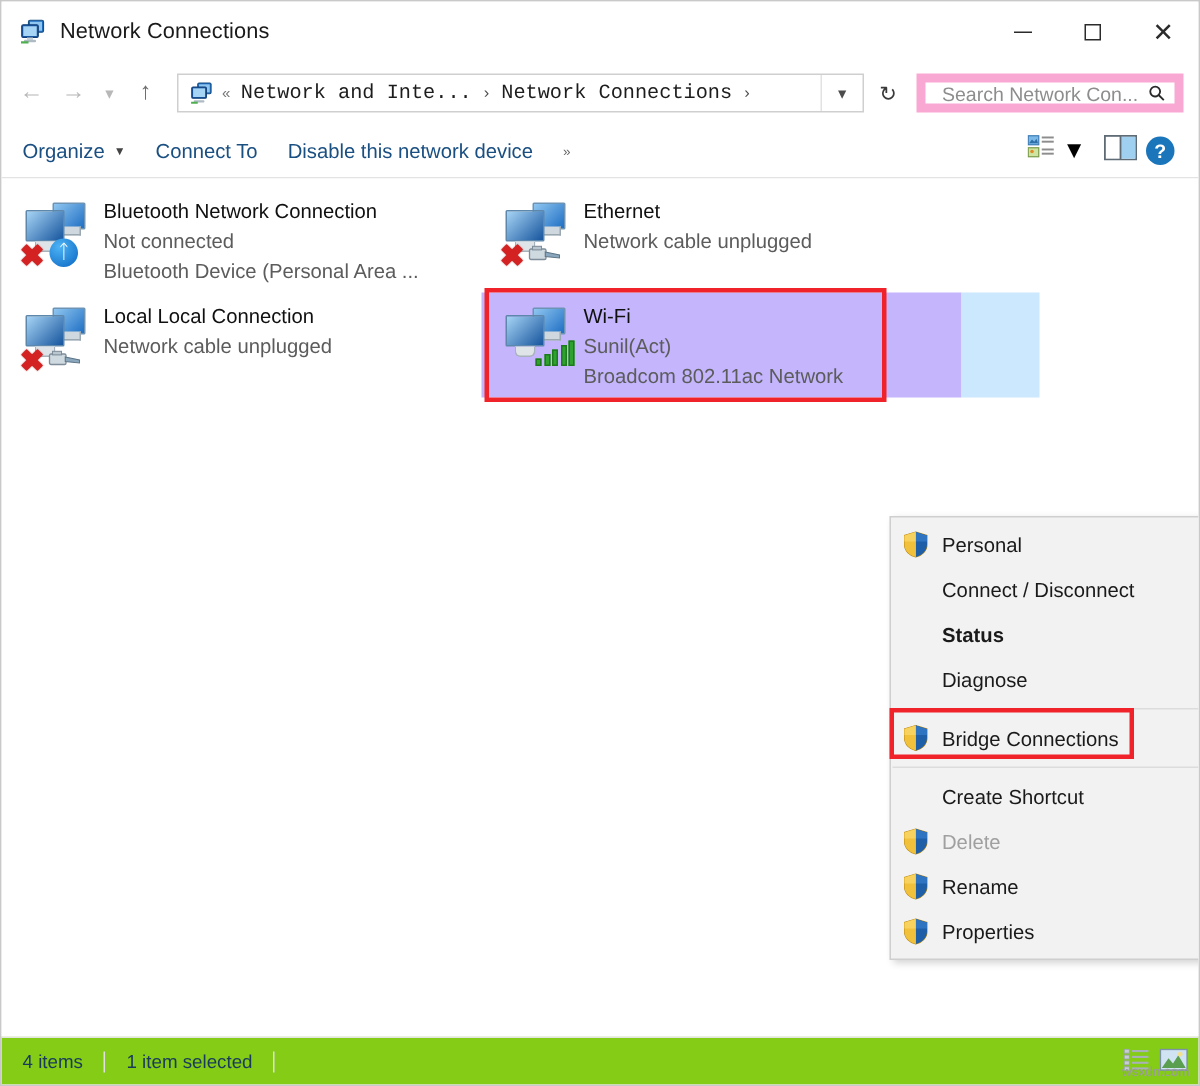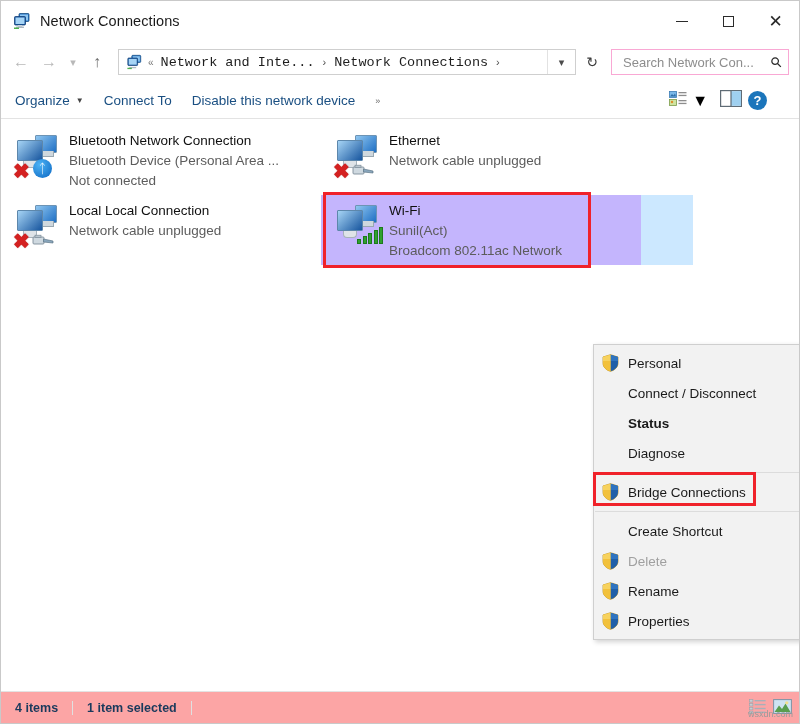--- a/index.html
+++ b/index.html
@@ -90,38 +90,38 @@
     display: flex; align-items: center; justify-content: center;
     color: #4c4c4c; font-size: 11px;
   }
   .refreshbtn {
     width: 28px; height: 26px; margin-left: 2px;
     display: flex; align-items: center; justify-content: center;
     color: #3a3a3a; font-size: 14px;
   }
   .searchbox {
     width: 178px; height: 26px; margin-left: 5px;
-    border: 1px solid #f9a8d4; background: #fff;
+    border: 6px solid #f9a8d4; background: #fff;
     display: flex; align-items: center; padding: 0 7px 0 9px;
   }
   .searchbox input {
     border: 0; outline: 0; flex: 1 1 auto;
     font-family: "Liberation Sans", sans-serif;
     font-size: 13px; color: #333; background: transparent;
     min-width: 0;
   }
   .searchbox input::placeholder { color: #8d8d8d; }
   .search-icon { font-size: 14px; color: #2a2a2a; transform: rotate(-45deg); }
 
   
   .commandbar {
     height: 36px; flex: 0 0 36px;
     display: flex; align-items: center;
     border-bottom: 1px solid #e3e3e3;
-    padding: 0 24px 0 4px;
+    padding: 0 8px 0 4px;
     background: #fff;
   }
   .cmd {
     font-size: 13.5px; color: #1a4f82;
     padding: 5px 10px; white-space: nowrap;
     display: flex; align-items: center; gap: 6px;
   }
   .cmd .caret { font-size: 8px; color: #444; }
   .cmd-overflow { color: #666; font-size: 9px; padding: 6px 10px; letter-spacing:-1px;}
   .cmd-spacer { flex: 1 1 auto; }
@@ -230,22 +230,22 @@
   .mi .mlabel { padding-left: 0; }
   .mi .noicon { width: 26px; flex: 0 0 auto; }
   .msep { height: 1px; background: #dcdcdc; margin: 4px 1px; }
 
   
   .statusbar {
     height: 32px; flex: 0 0 32px;
     border-top: 1px solid #e3e3e3;
     display: flex; align-items: center;
     padding: 0 6px 0 14px;
-    background: #fca5a5;
-    font-size: 12.5px; color: #1a3a5c; font-weight: bold;
+    background: #84cc16;
+    font-size: 12.5px; color: #1a3a5c;
   }
   .status-seg { padding-right: 14px; margin-right: 14px; border-right: 1px solid #e0e0e0; }
   .status-seg.last { border-right: 1px solid #e0e0e0; }
   .status-spacer { flex: 1 1 auto; }
   .viewbtn {
     width: 22px; height: 22px; margin-left: 2px;
     display: flex; align-items: center; justify-content: center;
   }
   .watermark {
     position: absolute; right: 6px; bottom: 4px;
@@ -374,22 +374,22 @@
       <div class="item">
         <div class="item-icon pcpair">
           <span class="mon-back"></span>
           <span class="mon-front"></span>
           <span class="mon-stand"></span>
           <span class="badge-x">✖</span>
           <span class="badge-bt">ᛏ</span>
         </div>
         <div class="item-text">
           <span class="item-name">Bluetooth Network Connection</span>
+          <span class="item-sub">Not connected</span>
           <span class="item-sub">Bluetooth Device (Personal Area ...</span>
-          <span class="item-sub">Not connected</span>
         </div>
       </div>
 
       <div class="item">
         <div class="item-icon pcpair">
           <span class="mon-back"></span>
           <span class="mon-front"></span>
           <span class="mon-stand"></span>
           <span class="badge-x">✖</span>
           <span class="badge-plug">

